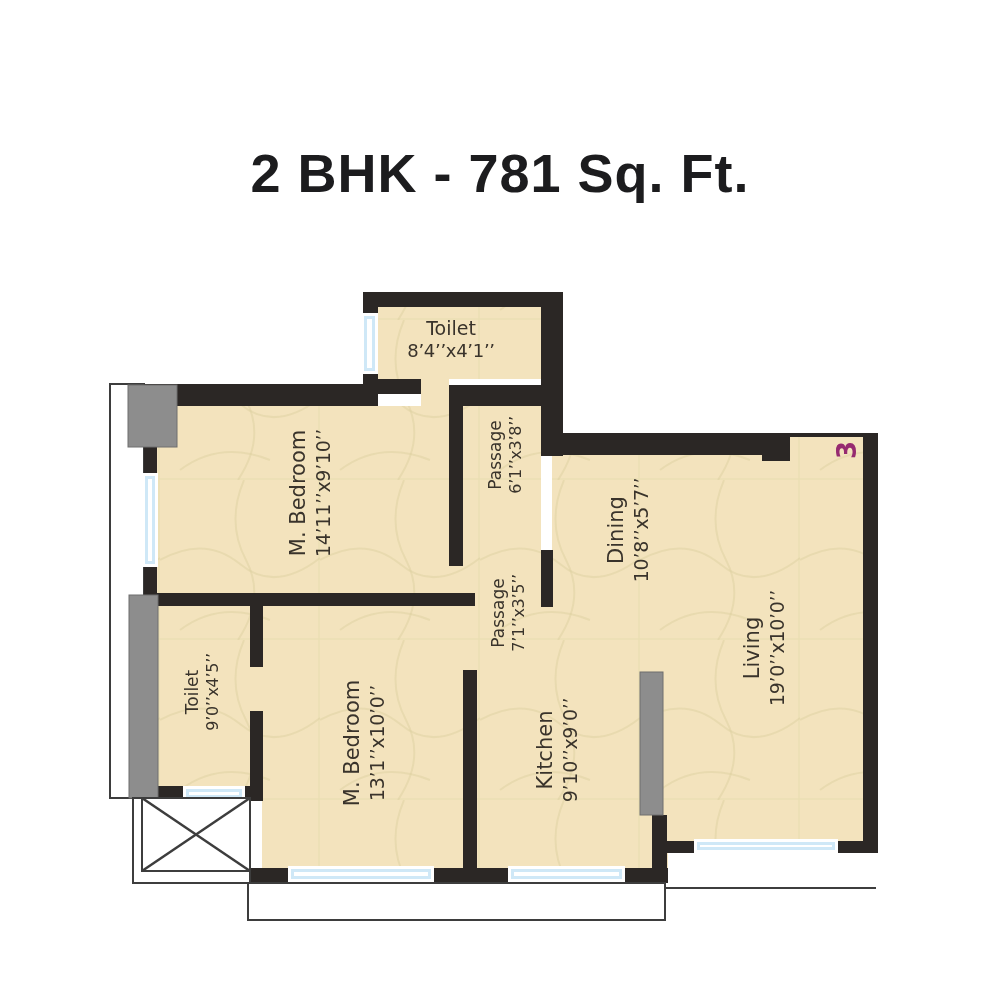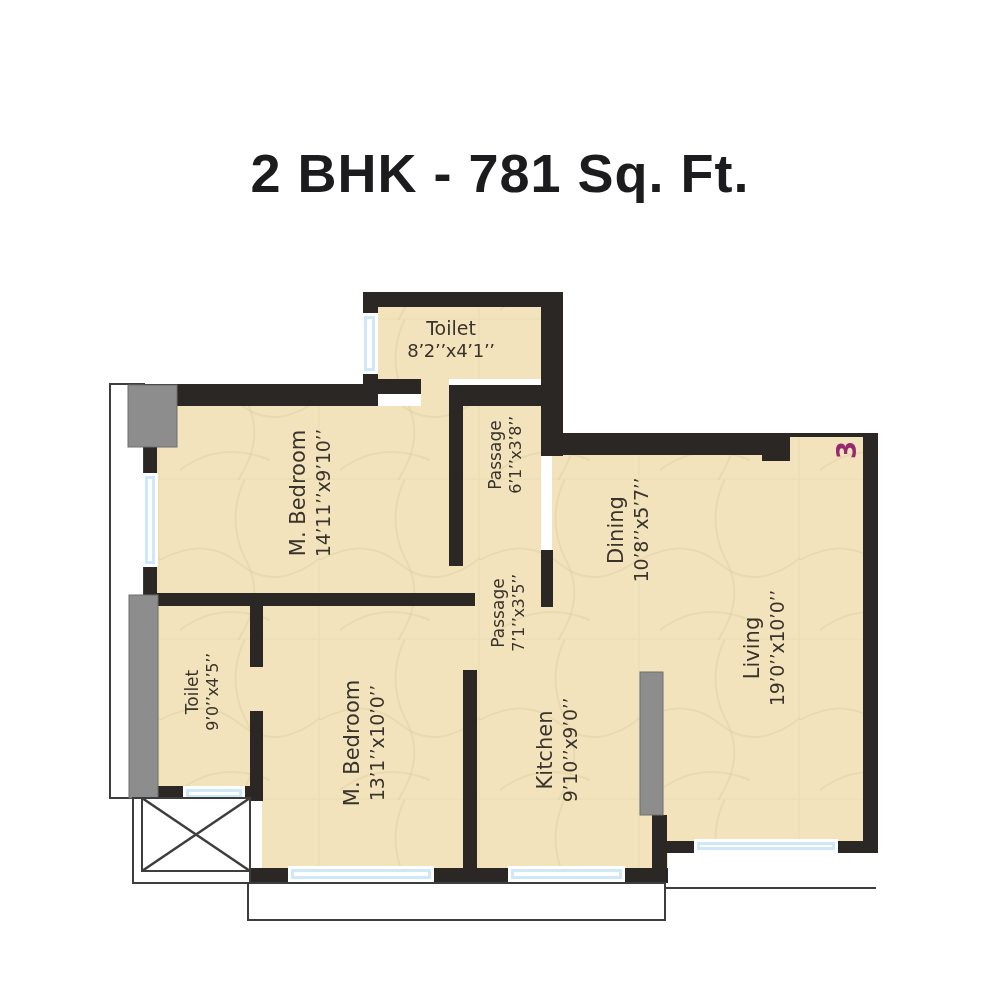--- a/index.html
+++ b/index.html
@@ -147,21 +147,21 @@
     <g>
       <rect class="thin" x="133" y="798" width="117" height="85"></rect>
       <rect class="thin" x="142" y="798" width="108" height="73"></rect>
       <line class="xline" x1="142" y1="798" x2="250" y2="871"></line>
       <line class="xline" x1="250" y1="798" x2="142" y2="871"></line>
     </g>
   </svg>
 
   <div class="room-label toilet-top" style="left:451px;top:340px">
     <div class="rname">Toilet</div>
-    <div class="rdims">8’2’’x4’1’’</div>
+    <div class="rdims">8’4’’x4’1’’</div>
   </div>
 
   <div class="room-label vert" style="left:310px;top:493px">
     <div class="rname">M. Bedroom</div>
     <div class="rdims">14’11’’x9’10’’</div>
   </div>
 
   <div class="room-label vert sm" style="left:505px;top:455px">
     <div class="rname">Passage</div>
     <div class="rdims">6’1’’x3’8’’</div>

